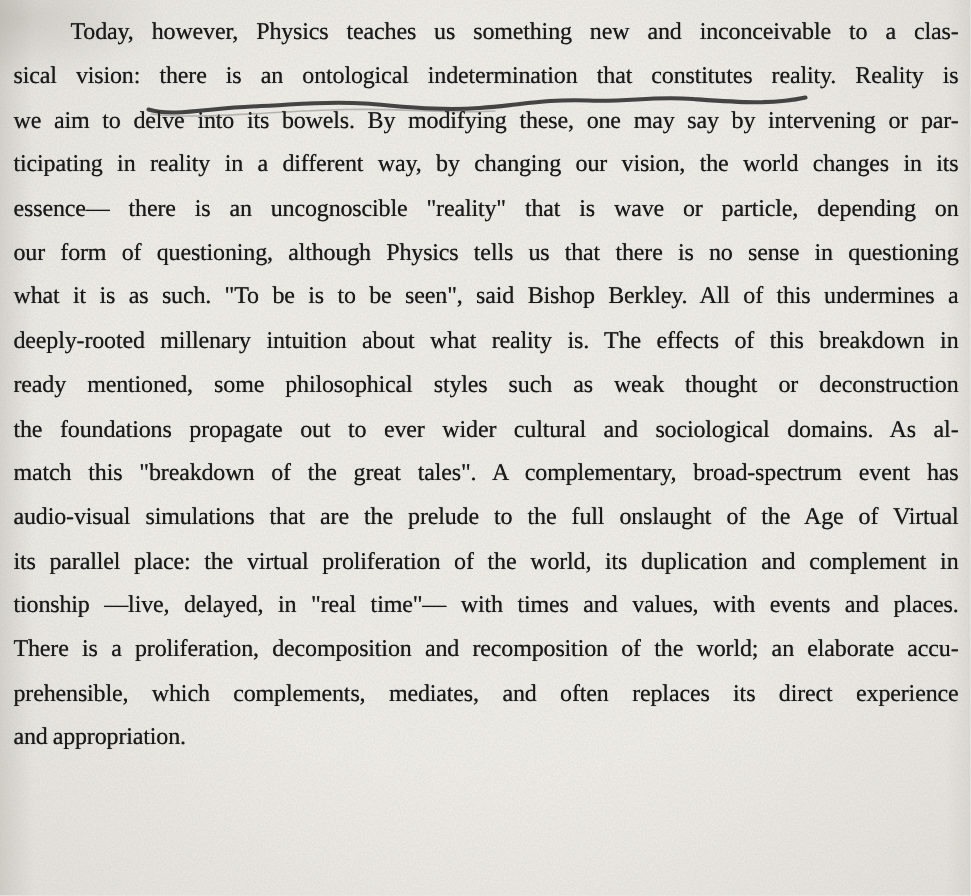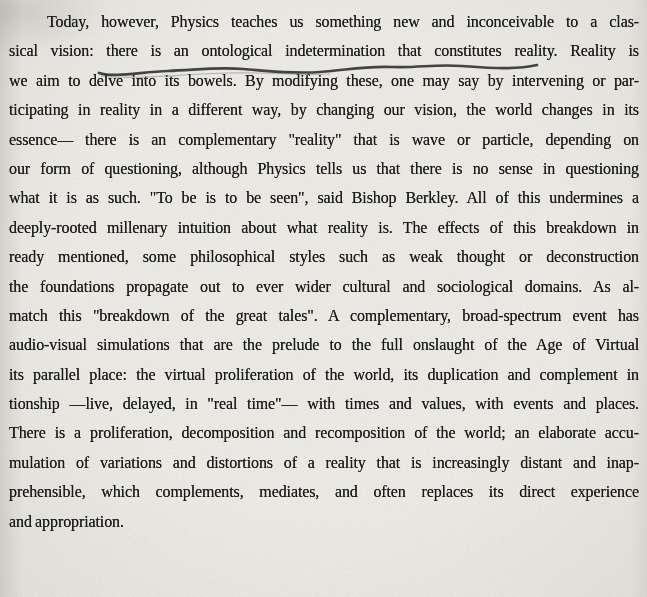--- a/index.html
+++ b/index.html
@@ -75,32 +75,31 @@
       <feColorMatrix type="matrix" values="0 0 0 0 0.42  0 0 0 0 0.41  0 0 0 0 0.38  0 0 0 0.55 0"></feColorMatrix>
     </filter>
     <rect width="647" height="597" filter="url(#grain)"></rect>
   </svg>
 
   <div class="textblock">
     <div class="line first">Today, however, Physics teaches us something new and inconceivable to a clas-</div>
     <div class="line">sical vision: there is an ontological indetermination that constitutes reality. Reality is</div>
     <div class="line">we aim to delve into its bowels. By modifying these, one may say by intervening or par-</div>
     <div class="line">ticipating in reality in a different way, by changing our vision, the world changes in its</div>
-    <div class="line">essence— there is an complementary "reality" that is wave or particle, depending on</div>
+    <div class="line">essence— there is an uncognoscible "reality" that is wave or particle, depending on</div>
     <div class="line">our form of questioning, although Physics tells us that there is no sense in questioning</div>
     <div class="line">what it is as such. "To be is to be seen", said Bishop Berkley. All of this undermines a</div>
     <div class="line">deeply-rooted millenary intuition about what reality is. The effects of this breakdown in</div>
     <div class="line">ready mentioned, some philosophical styles such as weak thought or deconstruction</div>
     <div class="line">the foundations propagate out to ever wider cultural and sociological domains. As al-</div>
     <div class="line">match this "breakdown of the great tales". A complementary, broad-spectrum event has</div>
     <div class="line">audio-visual simulations that are the prelude to the full onslaught of the Age of Virtual</div>
     <div class="line">its parallel place: the virtual proliferation of the world, its duplication and complement in</div>
     <div class="line">tionship —live, delayed, in "real time"— with times and values, with events and places.</div>
     <div class="line">There is a proliferation, decomposition and recomposition of the world; an elaborate accu-</div>
-    <div class="line">mulation of variations and distortions of a reality that is increasingly distant and inap-</div>
     <div class="line">prehensible, which complements, mediates, and often replaces its direct experience</div>
     <div class="line last">and appropriation.</div>
   </div>
 
   <svg class="underline-svg" width="647" height="597" viewBox="0 0 647 597" xmlns="http://www.w3.org/2000/svg">
     <path d="M 99 73
              C 115 78, 140 72, 168 71
              C 196 70, 215 67, 243 69
              C 270 71, 292 74, 320 72
              C 348 70, 362 66, 392 67

